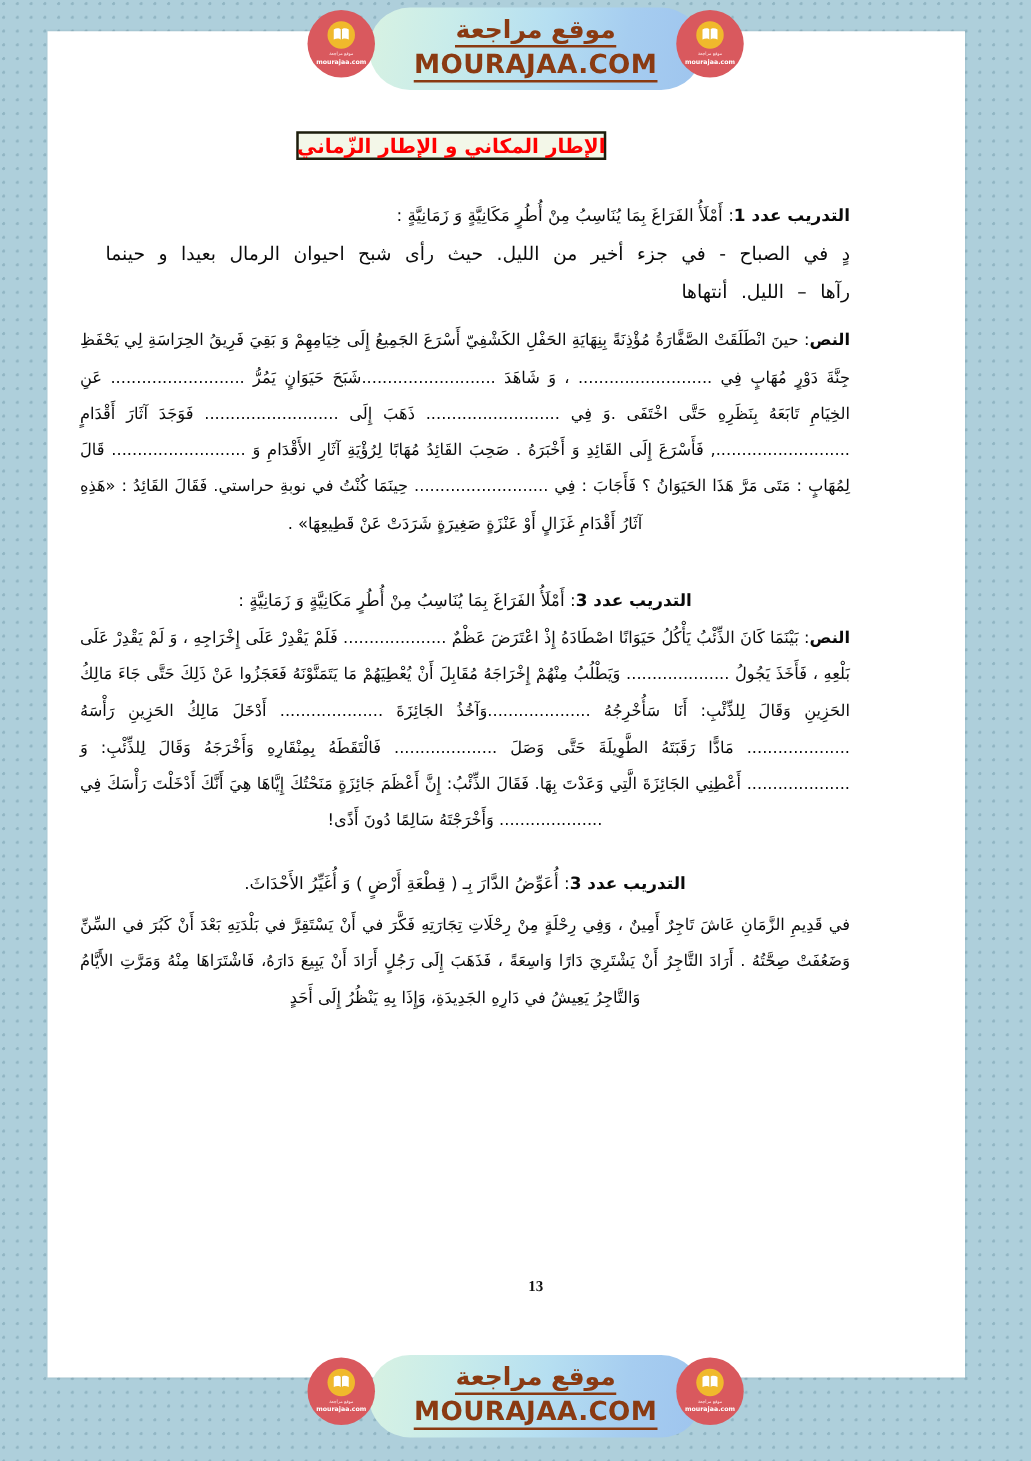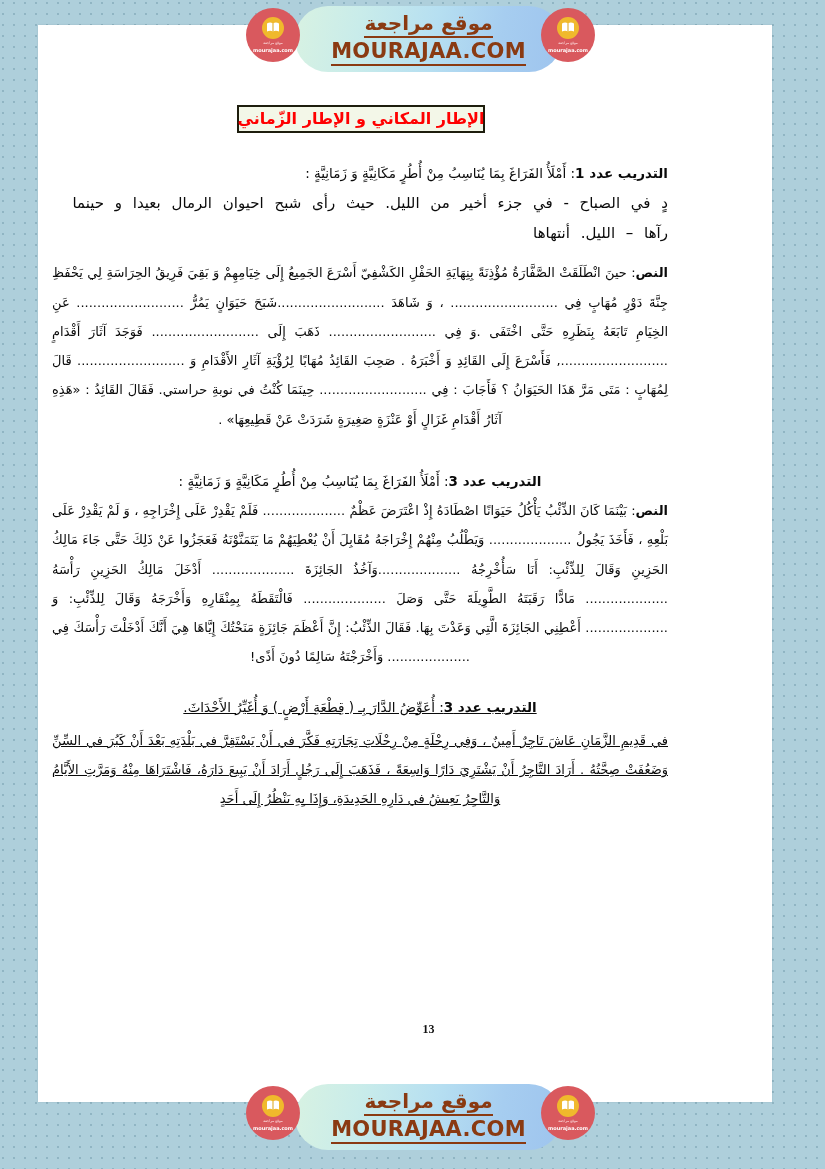--- a/index.html
+++ b/index.html
@@ -136,40 +136,40 @@
     line-height: 1.2;
     white-space: nowrap;
   }
 
   
   #lesson-title-box {
     position: absolute;
     left: 237px;
     top: 105px;
     width: 248px;
-    height: 28px;
+    height: 23px;
     background: #f3f7e8;
     border: 2px solid #1d1d0d;
     display: flex;
     align-items: center;
     justify-content: center;
   }
   #lesson-title-text {
     color: #ff0000;
     font-size: 16px;
     font-weight: 700;
     font-family: "DejaVu Sans", "Liberation Sans", sans-serif;
     white-space: nowrap;
     line-height: 1;
   }
 
   
   #doc-body {
     position: absolute;
-    left: 52px;
+    left: 64px;
     top: 160px;
     width: 616px;
     color: #0a0a0a;
   }
 
   .exercise-block { margin-bottom: 22px; }
 
   .ex-heading {
     font-size: 13.5px;
     line-height: 1.95;
@@ -273,21 +273,21 @@
 
   <div class="exercise-block" style="margin-top:34px;">
     <p class="ex-heading" style="text-align:center; text-align-last:center;">
       <span class="ex-label">التدريب عدد 3</span><span>: أَمْلَأُ الفَرَاغَ بِمَا يُنَاسِبُ مِنْ أُطُرٍ مَكَانِيَّةٍ  وَ زَمَانِيَّةٍ :</span>
     </p>
     <p class="ex-passage">
       <span class="passage-label">النص</span><span>: بَيْنَمَا كَانَ الذِّئْبُ يَأْكُلُ حَيَوَانًا اصْطَادَهُ إِذْ اعْتَرَضَ عَظْمٌ .................... فَلَمْ يَقْدِرْ عَلَى إِخْرَاجِهِ ، وَ لَمْ يَقْدِرْ عَلَى بَلْعِهِ ، فَأَخَذَ يَجُولُ .................... وَيَطْلُبُ مِنْهُمْ إِخْرَاجَهُ مُقَابِلَ أَنْ يُعْطِيَهُمْ مَا يَتَمَنَّوْنَهُ فَعَجَزُوا عَنْ ذَلِكَ حَتَّى جَاءَ مَالِكُ الحَزِينِ وَقَالَ لِلذِّئْبِ: أَنَا سَأُخْرِجُهُ ....................وَآخُذُ الجَائِزَةَ .................... أَدْخَلَ مَالِكُ الحَزِينِ رَأْسَهُ .................... مَادًّا رَقَبَتَهُ الطَّوِيلَةَ حَتَّى وَصَلَ .................... فَالْتَقَطَهُ بِمِنْقَارِهِ وَأَخْرَجَهُ وَقَالَ لِلذِّئْبِ: وَ .................... أَعْطِنِي الجَائِزَةَ الَّتِي وَعَدْتَ بِهَا. فَقَالَ الذِّئْبُ: إِنَّ أَعْظَمَ جَائِزَةٍ مَنَحْتُكَ إِيَّاهَا هِيَ أَنَّكَ أَدْخَلْتَ رَأْسَكَ فِي .................... وَأَخْرَجْتَهُ سَالِمًا دُونَ أَذًى!</span>
     </p>
   </div>
 
-  <div class="exercise-block" style="margin-top:14px;text-decoration:underline;">
+  <div class="exercise-block" style="margin-top:14px;">
     <p class="ex-heading ex-heading-3" style="text-align:center; text-align-last:center;">
       <span class="ex-label">التدريب عدد  3</span><span>: أُعَوِّضُ الدَّارَ بِـ ( قِطْعَةِ أَرْضٍ ) وَ أُغَيِّرُ الأَحْدَاثَ.</span>
     </p>
     <p class="ex-passage">
       <span>في قَدِيمِ الزَّمَانِ عَاشَ تَاجِرٌ أَمِينٌ ، وَفِي رِحْلَةٍ مِنْ رِحْلَاتِ تِجَارَتِهِ فَكَّرَ في أَنْ يَسْتَقِرَّ في بَلْدَتِهِ  بَعْدَ أَنْ كَبُرَ في السِّنِّ وَضَعُفَتْ صِحَّتُهُ . أَرَادَ التَّاجِرُ أَنْ يَشْتَرِيَ دَارًا وَاسِعَةً ، فَذَهَبَ إِلَى رَجُلٍ أَرَادَ أَنْ يَبِيعَ دَارَهُ، فَاشْتَرَاهَا مِنْهُ وَمَرَّتِ الأَيَّامُ وَالتَّاجِرُ يَعِيشُ في دَارِهِ الجَدِيدَةِ، وَإِذَا بِهِ يَنْظُرُ إِلَى أَحَدٍ</span>
     </p>
   </div>
 
 </div>
 

